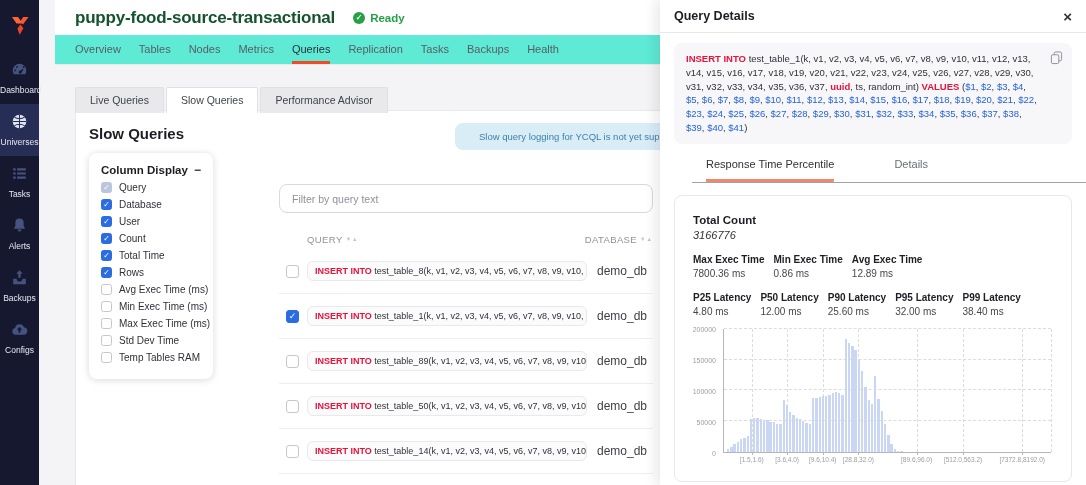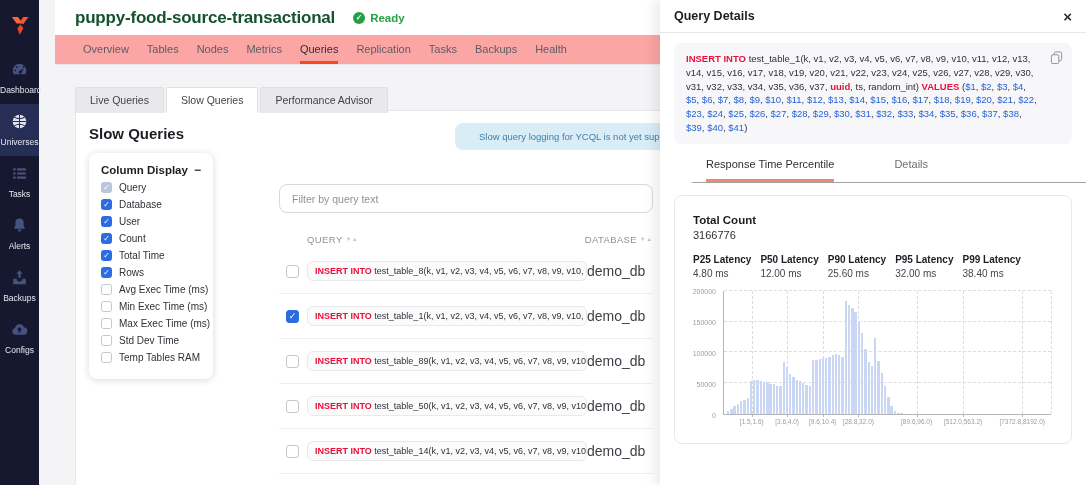--- a/index.html
+++ b/index.html
@@ -16,21 +16,21 @@
   .sb-item.active .sb-icon svg { fill:#dfe3f2; }
   .sb-label { font-size:8.5px; color:#e6e8f0; margin-top:2px; }
 
   
   .main { position:absolute; left:55px; top:0; right:0; bottom:0; }
   .topbar { height:35px; background:#fff; display:flex; align-items:center; padding-left:20px; }
   .u-title { font-size:17px; font-weight:700; color:#14532d; letter-spacing:-0.2px; }
   .ready { display:flex; align-items:center; gap:5px; margin-left:18px; color:#26a045; font-weight:700; font-size:11.5px; }
   .ready-dot { width:12px; height:12px; border-radius:50%; background:#26a045; color:#fff; font-size:8px; display:flex; align-items:center; justify-content:center; }
 
-  .nav-tabs { height:30px; background:#fca5a5; border-bottom:1px solid #e8e8ea; display:flex; gap:18px; padding-left:28px; }
+  .nav-tabs { height:30px; background:#5eead4; border-bottom:1px solid #e8e8ea; display:flex; gap:18px; padding-left:20px; }
   .nav-tab { font-size:11px; color:#5a5d64; display:flex; align-items:center; border-bottom:3px solid transparent; padding-top:2px; cursor:pointer; }
   .nav-tab.active { color:#2e3138; border-bottom-color:#f04b23; }
 
   .content { position:absolute; top:65px; left:0; right:0; bottom:0; background:#f4f4f6; }
   .sub-tabs { position:absolute; left:20px; top:22px; display:flex; z-index:2; }
   .sub-tab { padding:6px 14px 7px; font-size:10.5px; color:#3f434b; background:#e9e9eb; border:1px solid #e0e0e2; border-bottom:none; border-radius:2px 2px 0 0; margin-right:2px; cursor:pointer; }
   .sub-tab.active { background:#fff; position:relative; z-index:3; }
 
   .panel { position:absolute; left:20px; top:45px; right:0; bottom:-2px; background:#fff; border:1px solid #e8e8ea; }
   .page-h2 { margin:14px 0 0 13px; font-size:15px; font-weight:700; color:#1c1e24; }
@@ -50,36 +50,36 @@
   .thead { display:flex; align-items:center; margin-top:16px; height:20px; }
   .th { font-size:9.5px; color:#8f929a; letter-spacing:.4px; display:flex; gap:3px; align-items:center; }
   .th-q { margin-left:28px; width:280px; }
   .th-db { margin-left:12px; }
   .sort { font-size:5.5px; color:#c0c3c8; letter-spacing:1px; }
   .qrow { display:flex; align-items:center; height:45px; border-bottom:1px solid #eeeef0; padding-left:7px; }
   .rowcb { width:13px; height:13px; border-radius:3px; border:1px solid #c7c7cb; background:#fff; flex:none; display:flex; align-items:center; justify-content:center; font-size:9px; color:#fff; cursor:pointer; }
   .rowcb.checked { background:#2b6de0; border-color:#2b6de0; }
   .qpill { margin-left:8px; width:280px; background:#fbfbfc; border:1px solid #e9e9eb; border-radius:6px; padding:4px 7px; font-size:9px; color:#2e3138; white-space:nowrap; overflow:hidden; }
   .kw { color:#e8113c; font-weight:700; }
-  .qdb { font-size:14px; color:#3c3f46; }
+  .qdb { margin-left:10px; font-size:12px; color:#3c3f46; }
 
   
   .dpanel { position:absolute; left:660px; top:0; width:426px; height:485px; background:#fff; box-shadow:-4px 0 12px rgba(20,20,40,.10); z-index:5; }
   .dp-head { height:33px; border-bottom:1px solid #e8e8ea; display:flex; align-items:center; padding:0 14px; }
   .dp-title { font-size:12.5px; font-weight:700; color:#1c1e24; }
   .dp-close { margin-left:auto; font-size:15px; font-weight:700; color:#2e3138; cursor:pointer; line-height:1; }
   .sqlbox { margin:10px 14px 0; background:#f7f7f9; border-radius:8px; padding:9px 34px 9px 12px; position:relative; font-size:9.5px; line-height:13.8px; color:#2e3138; }
   .param { color:#2563d9; }
   .copy-btn { position:absolute; top:8px; right:9px; cursor:pointer; width:13px; height:14px; }
   .dp-tabs { display:flex; gap:60px; padding:14px 14px 0; border-bottom:1px solid #a3a3a3;margin-left:32px; }
   .dp-tab { font-size:11px; color:#6b6e75; padding-bottom:9px; border-bottom:3px solid transparent; cursor:pointer; border-radius:1px; }
   .dp-tab.active { color:#2e3138; border-bottom-color:#f2866e; }
   .dp-card { margin:12px 14px; border:1px solid #e8e8ea; border-radius:8px; padding:18px 18px 12px; }
   .tc-label { font-size:11.5px; font-weight:700; color:#1c1e24; }
-  .tc-value { font-size:11px; color:#2e3138; margin-top:3px; }
+  .tc-value { font-size:11px; color:#2e3138; margin-top:3px;font-style:italic; }
   .stat-row { display:flex; margin-top:13px; }
   .stat { margin-right:9px; }
   .sl { font-size:10px; font-weight:700; color:#1c1e24; white-space:nowrap; }
   .sv { font-size:10px; color:#44474d; margin-top:3px; white-space:nowrap; }
   .chart-title { margin-top:14px; font-size:10px; font-weight:700; color:#1c1e24; }
 
   .chart { position:relative; margin-top:6px; height:146px; }
   .yaxis { position:absolute; left:0; top:6px; bottom:16px; width:26px; }
   .ylab { position:absolute; right:3px; transform:translateY(50%); font-size:7px; color:#9a9da3; }
   .plot { position:absolute; left:30px; right:2px; top:6px; bottom:16px; border-left:1px solid #b6b6b9; border-bottom:1px solid #b6b6b9; }
@@ -272,20 +272,34 @@
     </div>
 
     <div class="dp-tabs" id="dpTabs">
         <span class="dp-tab active">Response Time Percentile</span>
         <span class="dp-tab">Details</span>
       </div>
 
     <div class="dp-card">
       <div class="tc-label">Total Count</div>
       <div class="tc-value">3166776</div>
+      <div class="stat-row" id="statRow1">
+          <div class="stat">
+            <div class="sl">Max Exec Time</div>
+            <div class="sv">7800.36 ms</div>
+          </div>
+          <div class="stat">
+            <div class="sl">Min Exec Time</div>
+            <div class="sv">0.86 ms</div>
+          </div>
+          <div class="stat">
+            <div class="sl">Avg Exec Time</div>
+            <div class="sv">12.89 ms</div>
+          </div>
+        </div>
       <div class="stat-row" id="statRow2">
           <div class="stat">
             <div class="sl">P25 Latency</div>
             <div class="sv">4.80 ms</div>
           </div>
           <div class="stat">
             <div class="sl">P50 Latency</div>
             <div class="sv">12.00 ms</div>
           </div>
           <div class="stat">

